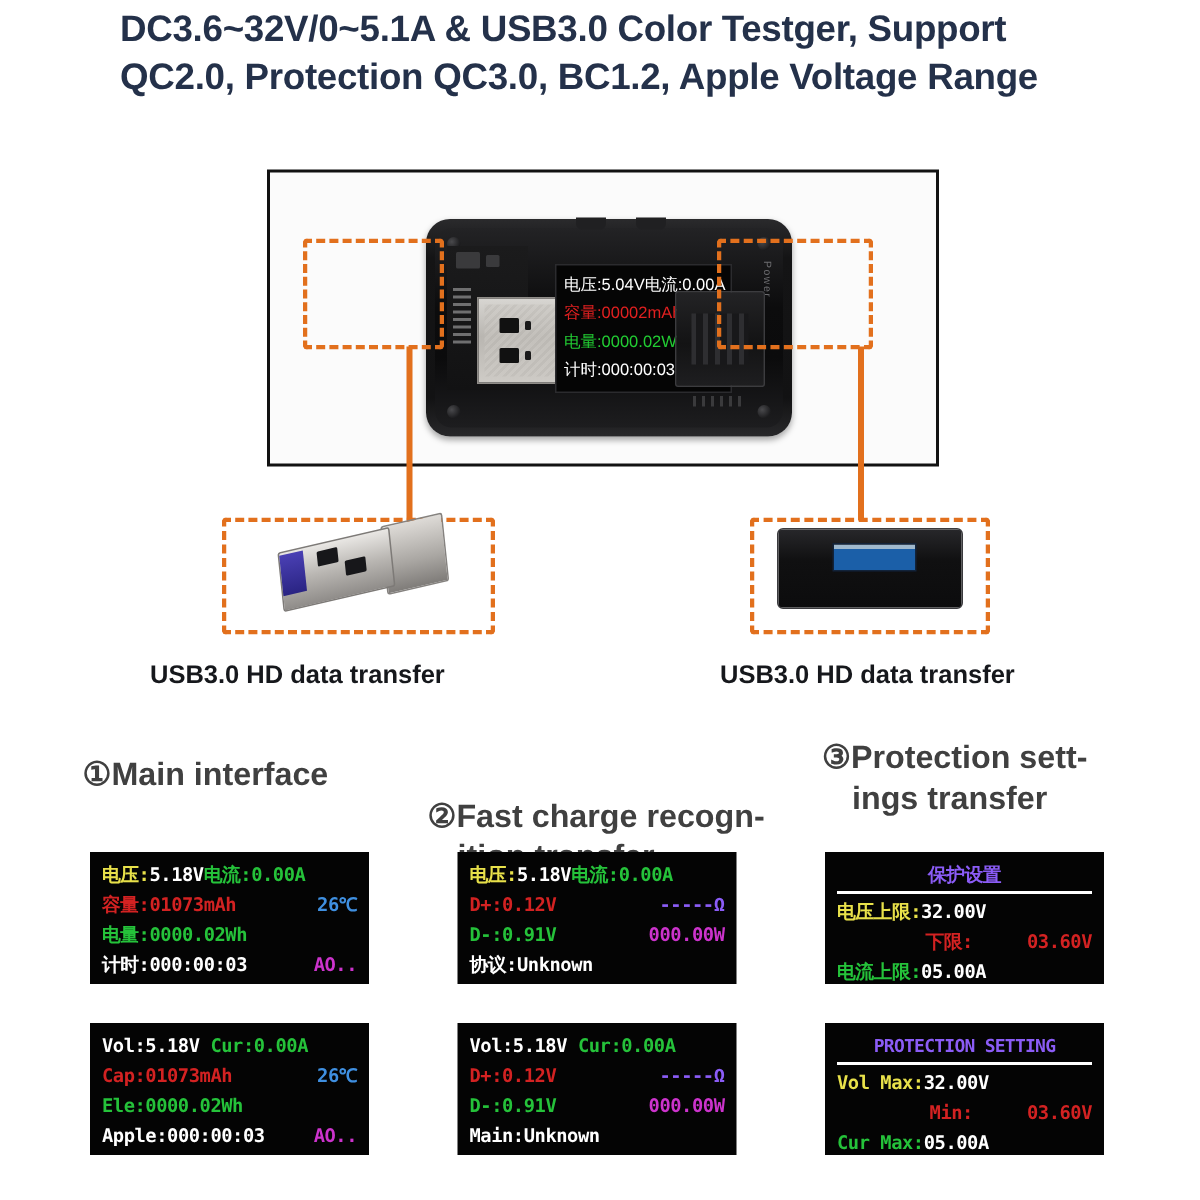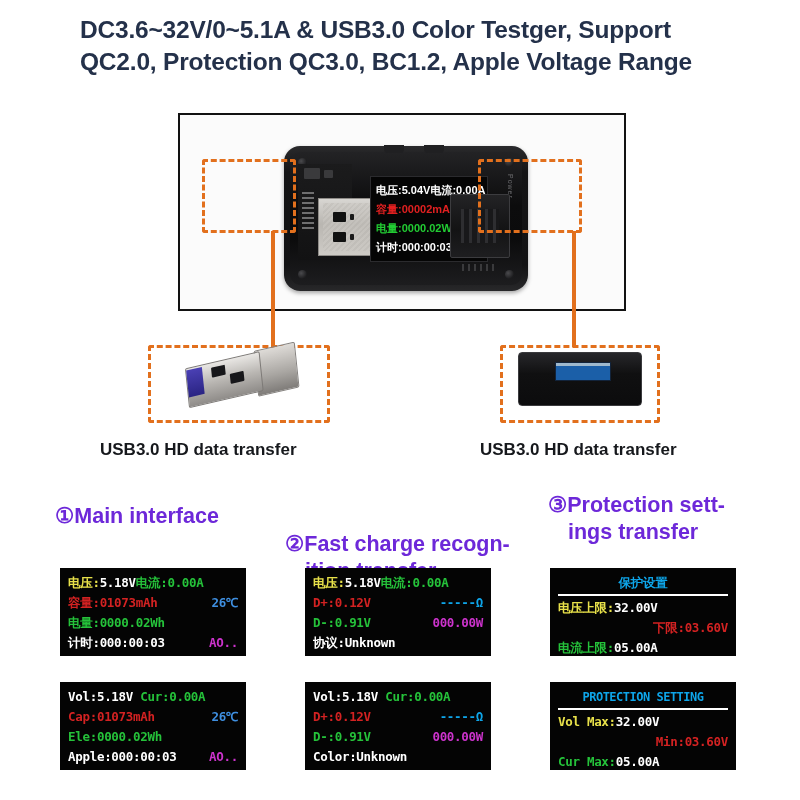--- a/index.html
+++ b/index.html
@@ -12,21 +12,21 @@
     height: 800px;
     position: relative;
     font-family: "Liberation Sans", sans-serif;
     overflow: hidden;
   }
 
   
   .headline {
     position: absolute;
     left: 80px;
-    top: 14px;
+    top: 4px;
     width: 648px;
     color: #24314a;
     font-weight: bold;
     font-size: 24.5px;
     line-height: 32px;
     letter-spacing: -0.2px;
     font-family: "Liberation Sans", sans-serif;
   }
   .headline .l2 { display: block; }
 
@@ -121,21 +121,21 @@
 
   
   .device-lcd {
     position:absolute; left:86px; top:30px; width:118px; height:86px;
     background:#050505; border:1px solid #2b2b2e;
     padding:4px 5px; box-sizing:border-box;
     font-family:"Liberation Sans", sans-serif;
   }
   .device-lcd .row {
     display:flex; align-items:center; justify-content:space-between;
-    font-size:11px; line-height:19px; white-space:nowrap; font-weight:bold;
+    font-size:11px; line-height:19px; white-space:nowrap; font-weight:normal;
   }
   .dl-w { color:#ffffff; }
   .dl-r { color:#e02020; }
   .dl-g { color:#22cc33; }
   .bone-icon { color:#f5d020; font-size:13px; line-height:13px; }
 
   
   .dash-box {
     position:absolute;
     border:3.5px dashed #e2701d;
@@ -188,21 +188,21 @@
   }
   .port-slot{
     position:absolute; left:36px; top:9px; width:54px; height:17px;
     background:linear-gradient(180deg,#9fb8cc 0 3px,#1b5fa8 3px 100%);
     border:1px solid #12233a;
   }
 
   
   .sec-head {
     position:absolute;
-    color:#6d28d9;
+    color:#404040;
     font-size:21.5px;
     font-weight:600;
     line-height:27px;
     font-family:"Liberation Sans", sans-serif;
   }
   .sec-head .indent { display:block; padding-left:20px; }
 
   
   .lcd {
     position:absolute;
@@ -216,28 +216,28 @@
     letter-spacing:-0.3px;
     white-space:nowrap;
     overflow:hidden;
   }
   .lcd .line {
     display:flex;
     align-items:baseline;
   }
   .lcd .line.spread { justify-content:space-between; }
   .lcd .line.center { justify-content:center; }
-  .lcd .line.right  { justify-content:flex-end; }
+  .lcd .line.right  { justify-content:flex-end;gap:36px; }
   .c-white   { color:#ffffff; }
   .c-yellow  { color:#e8e14a; }
   .c-green   { color:#25c23a; }
   .c-red     { color:#d32222; }
   .c-blue    { color:#3f8fe0; }
   .c-magenta { color:#cc33cc; }
-  .c-dblue   { color:#0ea5e9; }
+  .c-dblue   { color:#8b5cf6; }
   .hdr-rule {
     height:2px; background:#ffffff; margin:1px 0 2px 0;
   }
 </style>
 </head>
 <body>
 
 <div class="headline">
   <span>DC3.6~32V/0~5.1A &amp; USB3.0 Color Testger, Support</span>
   <span class="l2">QC2.0, Protection QC3.0, BC1.2, Apple Voltage Range</span>
@@ -401,21 +401,21 @@
   </div>
   <div class="line spread">
     <span><span class="c-red">D+:</span><span class="c-red">0.12V</span></span>
     <span class="c-dblue">-----Ω</span>
   </div>
   <div class="line spread">
     <span><span class="c-green">D-:</span><span class="c-green">0.91V</span></span>
     <span class="c-magenta">000.00W</span>
   </div>
   <div class="line">
-    <span class="c-white">Color:</span>
+    <span class="c-white">Main:</span>
       <span class="c-white">Unknown</span>
   </div>
 </div>
 
 <div class="lcd" style="left:550px;top:568px;width:186px;height:88px;">
   <div class="line center">
     <span class="c-dblue">保护设置</span>
   </div>
   <div class="hdr-rule"></div>
   <div class="line">

